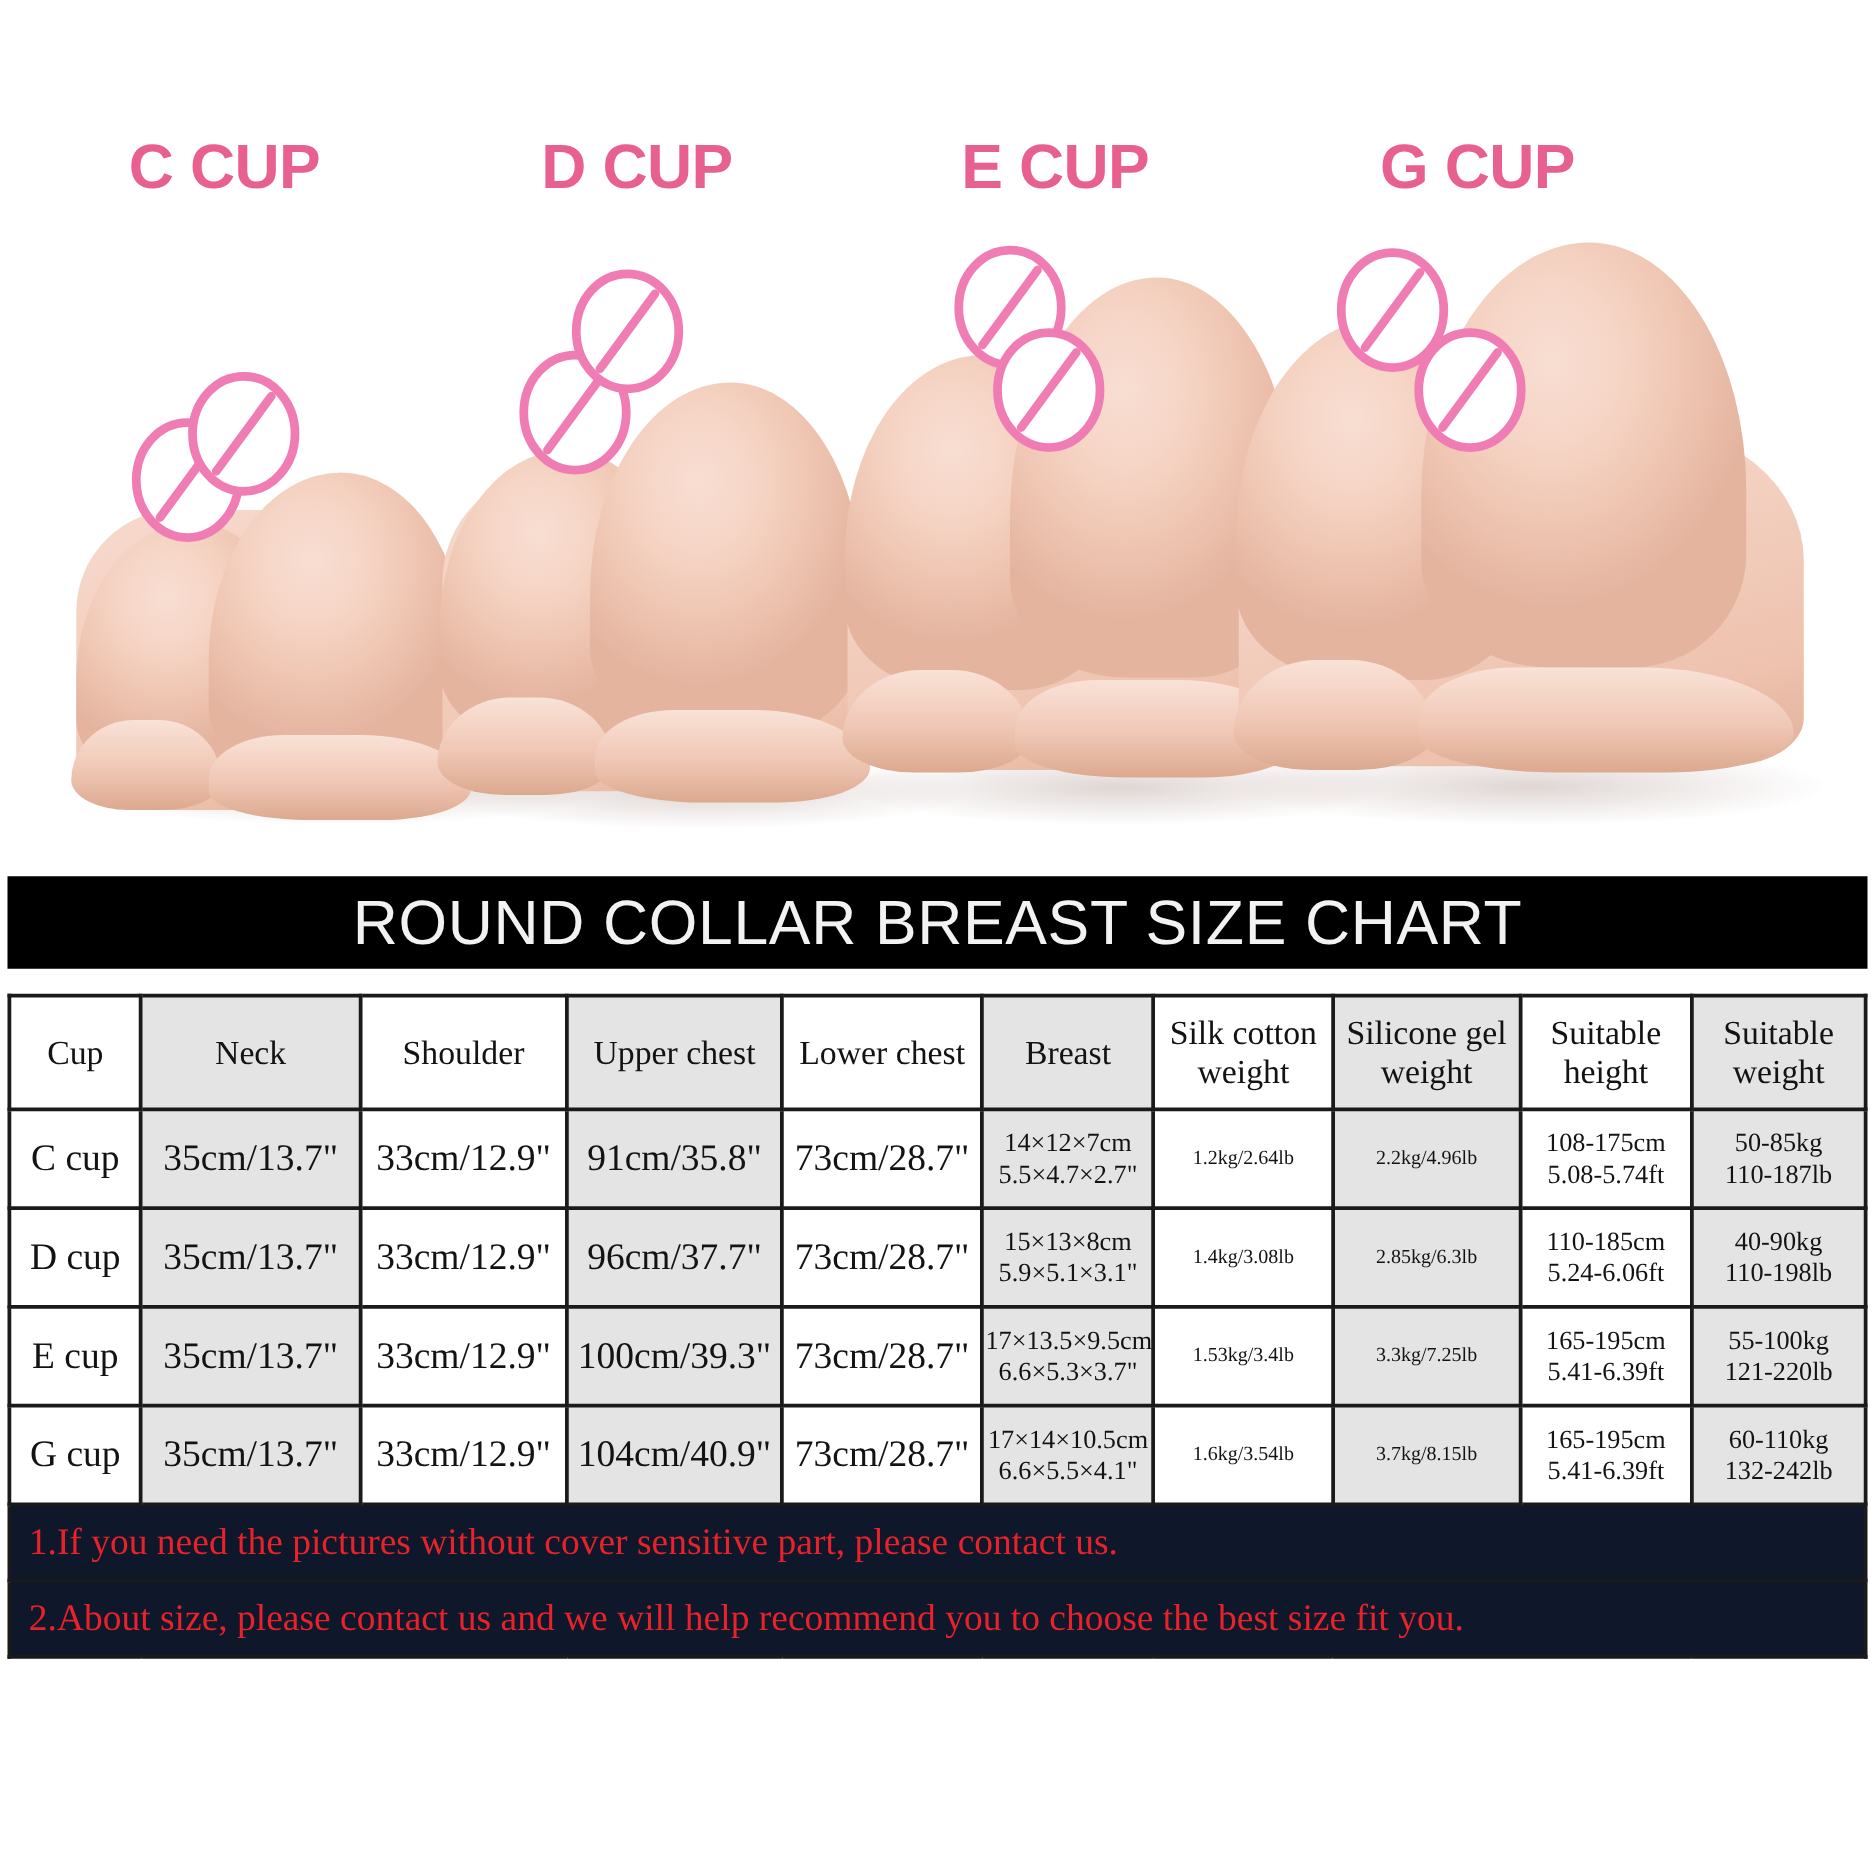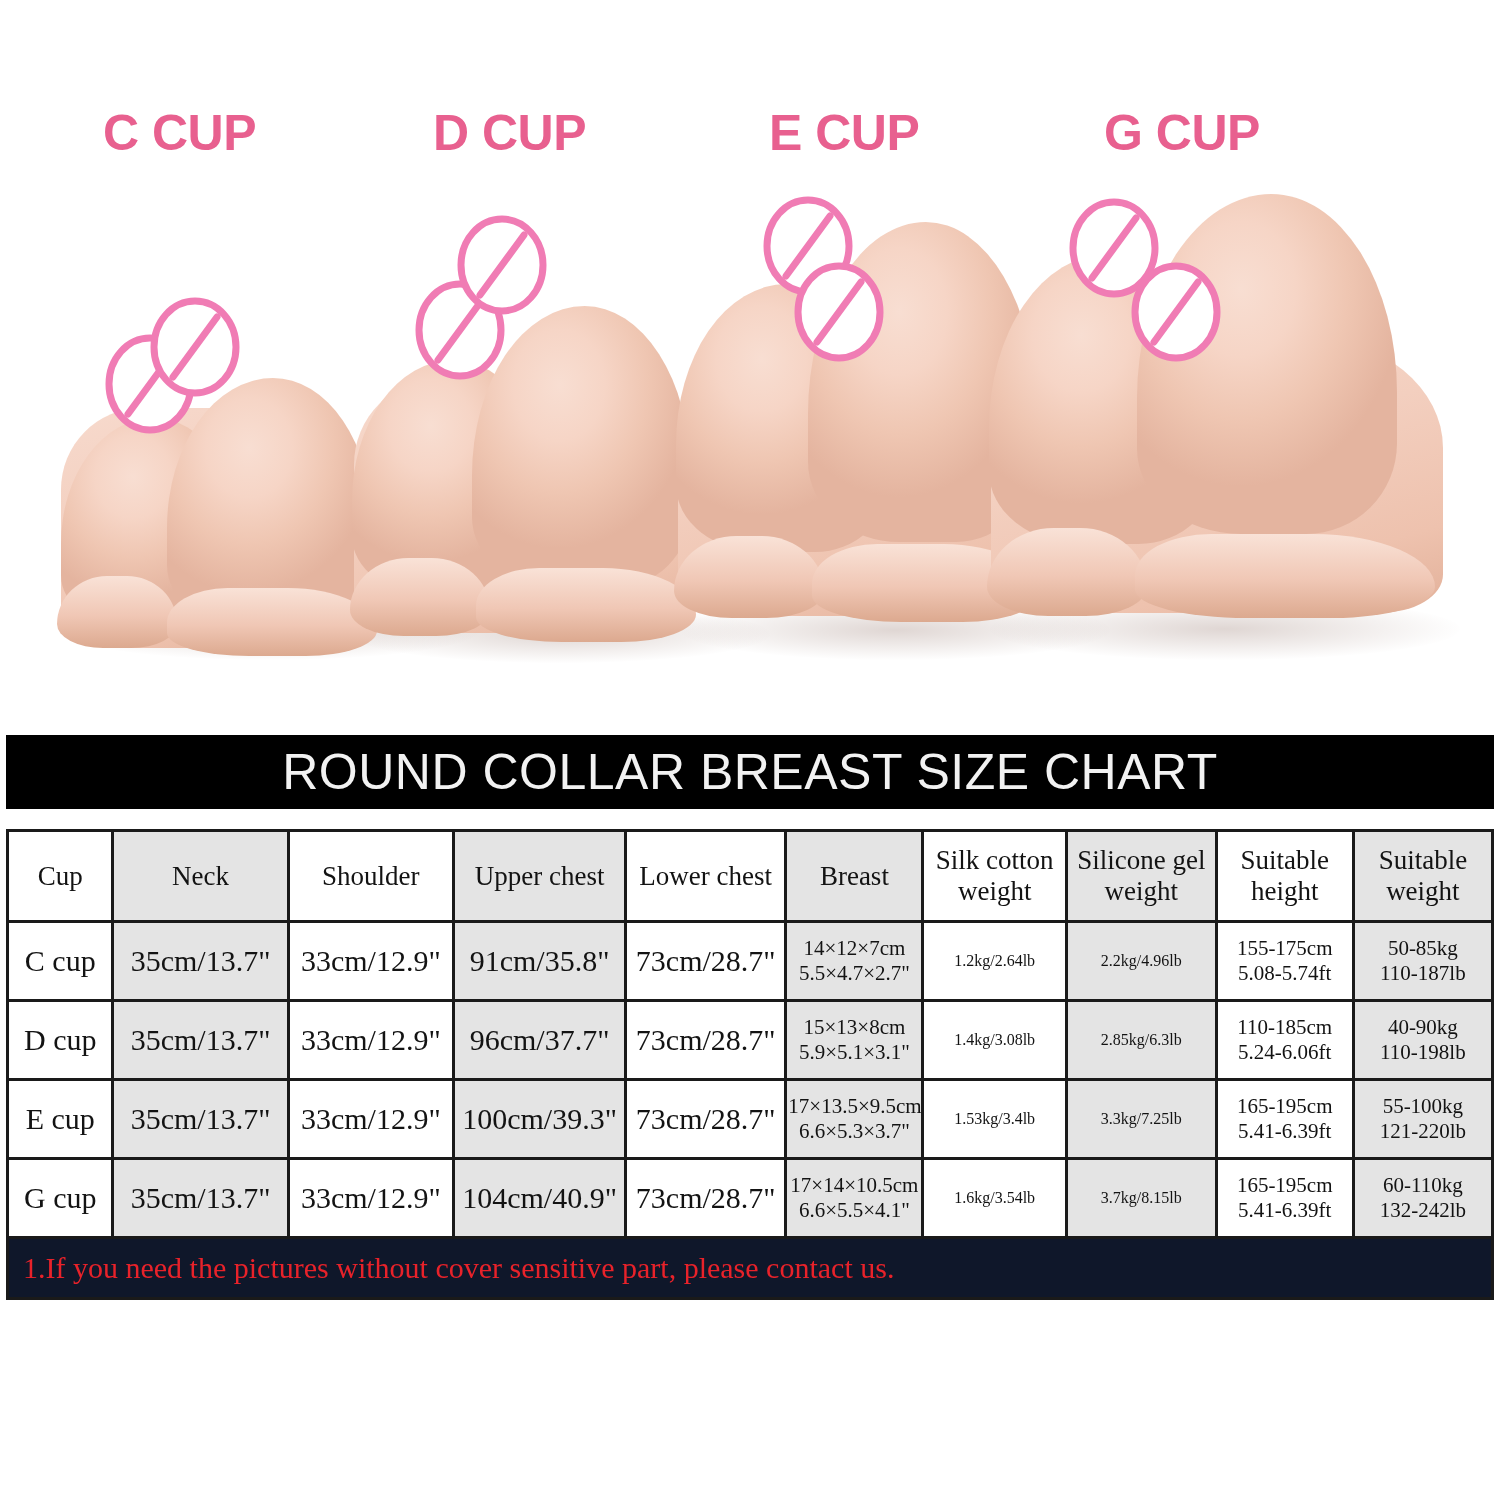--- a/index.html
+++ b/index.html
@@ -64,21 +64,21 @@
   
   .censor {
     position: absolute;
   }
   .censor svg { display: block; }
 
   
   #chart {
     position: absolute;
     left: 6px;
-    top: 735px;
+    top: 701px;
     width: 1488px;
   }
   #chart-title-bar {
     background: #000000;
     height: 74px;
     line-height: 74px;
     text-align: center;
     color: #f2f2f2;
     font-family: "Liberation Sans", sans-serif;
     font-size: 50px;
@@ -298,21 +298,21 @@
         <td class="plain">33cm/12.9"</td>
         <td class="shaded">91cm/35.8"</td>
         <td class="plain">73cm/28.7"</td>
         <td class="shaded two-line">
           <span>14×12×7cm</span><br>
           <span>5.5×4.7×2.7"</span>
         </td>
         <td class="plain  two-line-m">1.2kg/2.64lb</td>
         <td class="shaded two-line-m">2.2kg/4.96lb</td>
         <td class="plain  two-line">
-          <span>155-175cm</span><br>
+          <span>108-175cm</span><br>
           <span>5.08-5.74ft</span>
         </td>
         <td class="shaded two-line">
           <span>50-85kg</span><br>
           <span>110-187lb</span>
         </td>
       </tr>
 
       <tr>
         <td class="plain">D cup</td>
@@ -376,15 +376,18 @@
         </td>
         <td class="shaded two-line">
           <span>60-110kg</span><br>
           <span>132-242lb</span>
         </td>
       </tr>
 
       <tr class="note-row">
         <td colspan="10">1.If you need the pictures without cover sensitive part, please contact us.</td>
       </tr>
+      <tr class="note-row">
+        <td colspan="10">2.About size, please contact us and we will help recommend you to choose the best size fit you.</td>
+      </tr>
     </tbody>
   </table>
 </div>
 
 </body></html>

